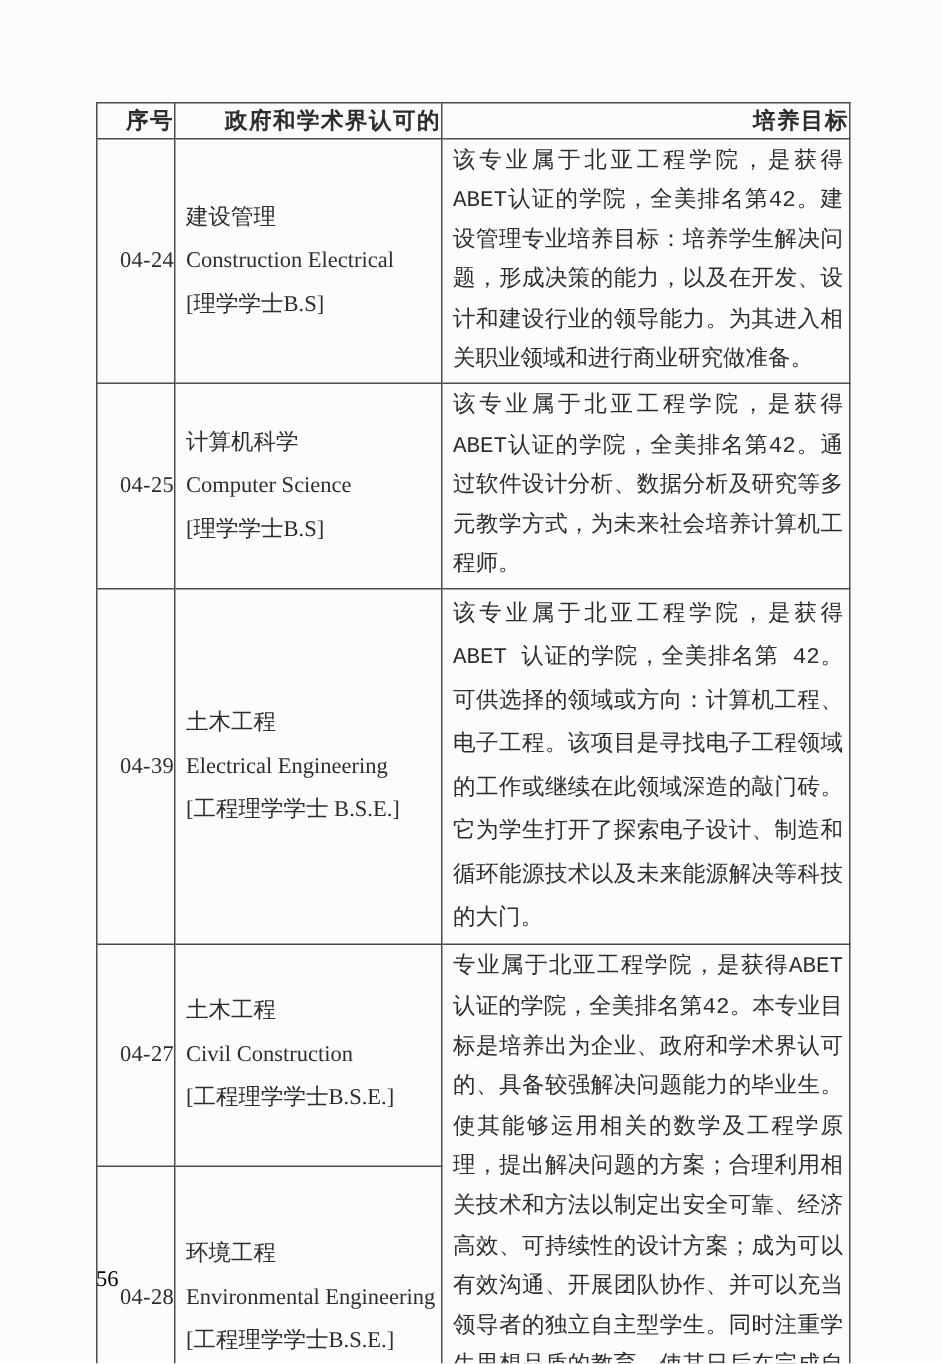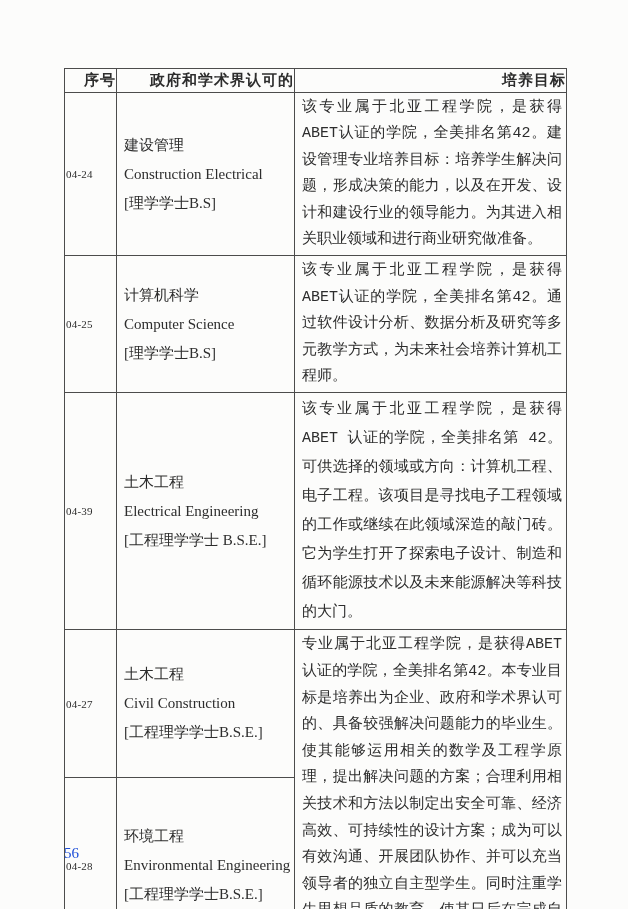--- a/index.html
+++ b/index.html
@@ -27,22 +27,22 @@
   }
   th.hdr {
     font-size: 15px;
     font-weight: bold;
     text-align: right;
     height: 21px;
     padding: 1px 0;
     letter-spacing: 1px;
   }
   td.id-cell {
-    font-size: 11px;
-    text-align: left;
+    font-size: 15px;
+    text-align: right;
     padding: 0 0 0 1px;
     letter-spacing: 0.2px;
   }
   td.major-cell {
     font-size: 15px;
     padding: 0 2px 0 7px;
   }
   td.major-cell div { line-height: 29px; white-space: nowrap; }
   td.obj-cell {
     font-size: 15px;
@@ -51,21 +51,21 @@
     font-family: Liberation Mono, monospace;
   }
   .lh-a { line-height: 26.4px; }
   .lh-b { line-height: 29px; }
   .lh-c { line-height: 26.6px; }
   .page-number {
     position: absolute;
     left: 64px;
     top: 845px;
     font-size: 15px;
-    color: #1d4ed8;
+    color: #000000;
     font-family: Liberation Serif, serif;
   }
 </style>
 </head>
 <body>
 
 <div class="page">
 
   <table class="majors">
     <colgroup>

